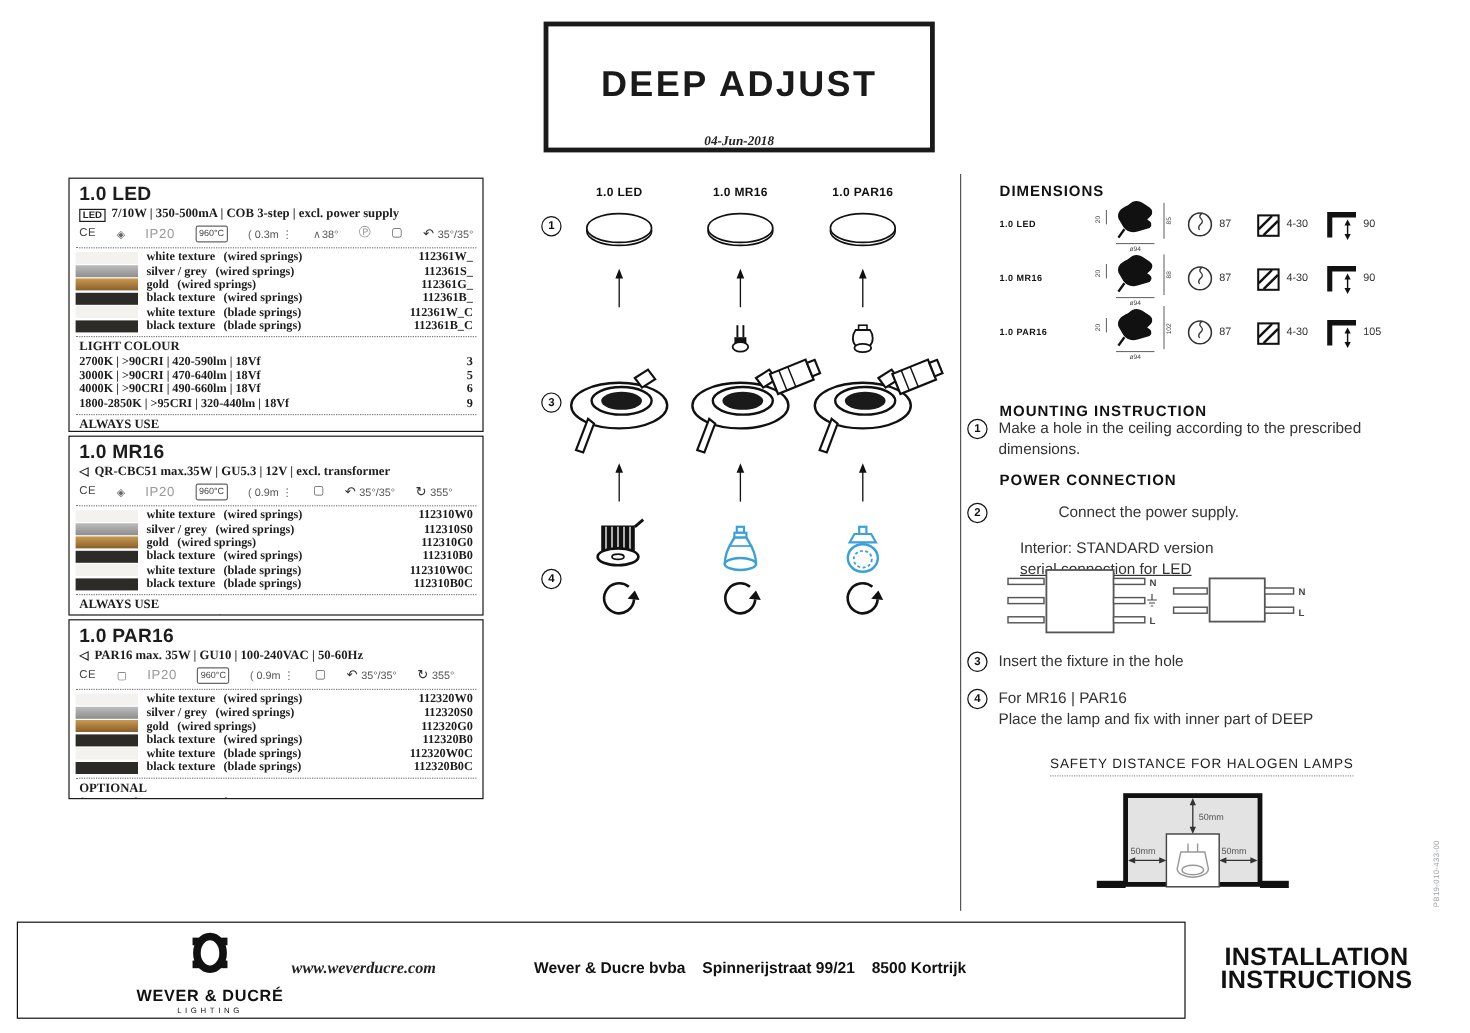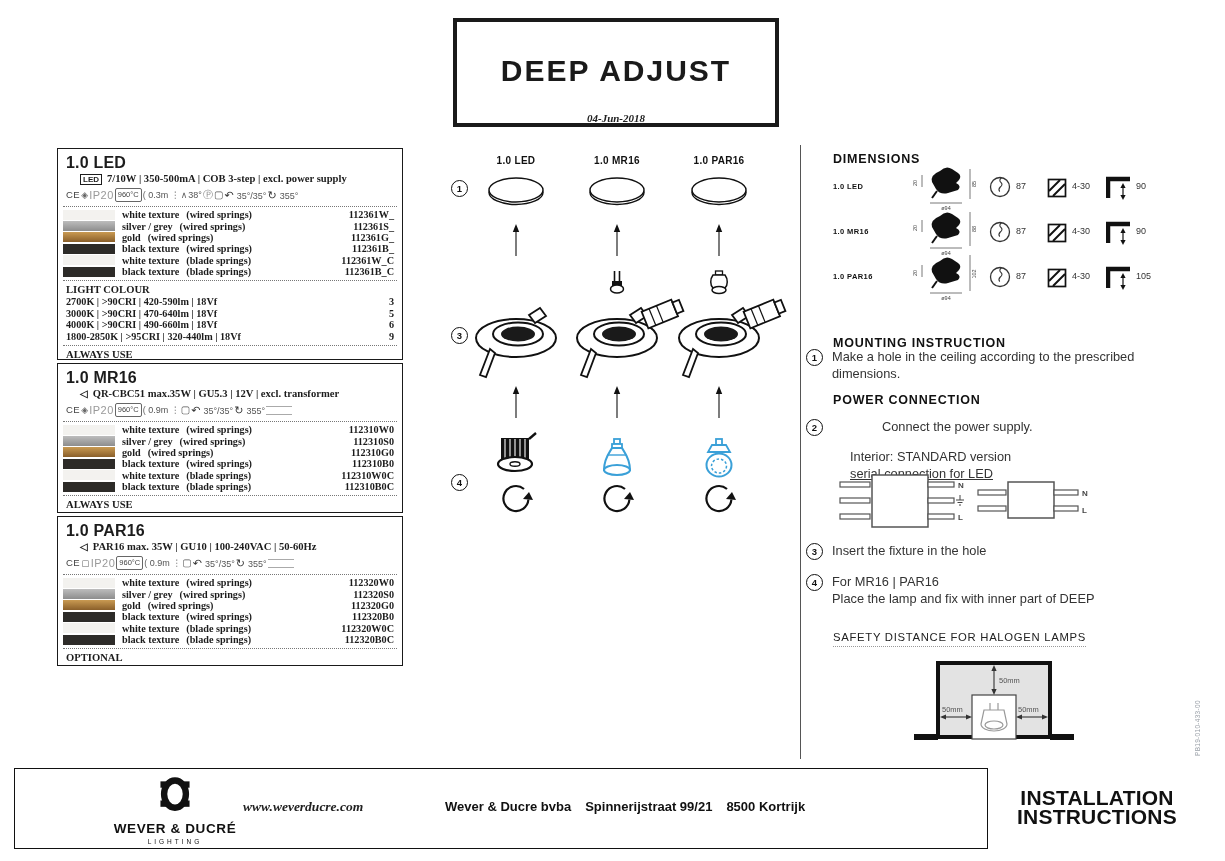--- a/index.html
+++ b/index.html
@@ -6,24 +6,24 @@
   .page{position:relative;width:1225px;height:861px;background:#fff;font-family:"Liberation Sans",sans-serif;color:#1c1c1c;overflow:hidden;}
 
   
   .title-box{position:absolute;left:453px;top:18px;width:318px;height:101px;border:4px solid #1a1a1a;text-align:center;}
   .title-box .t{margin-top:32px;font-size:30px;font-weight:bold;letter-spacing:2px;color:#1a1a1a;}
   .title-box .d{margin-top:24px;font-family:"Liberation Serif",serif;font-style:italic;font-weight:bold;font-size:11px;color:#222;}
 
   
   .pbox{position:absolute;left:57px;width:344px;border:1.6px solid #1a1a1a;background:#fff;overflow:hidden;padding:4px 0 3px;}
   .pbox .btitle{font-size:16px;font-weight:bold;letter-spacing:.2px;padding:1px 8px 0;line-height:17px;}
-  .specline{display:flex;align-items:center;gap:5px;padding:2px 8px 0;font-family:"Liberation Serif",serif;font-weight:bold;font-size:10.6px;line-height:12px;color:#1c1c1c;margin-left:14px;}
+  .specline{display:flex;align-items:center;gap:5px;padding:2px 8px 0;font-family:"Liberation Serif",serif;font-weight:bold;font-size:10.6px;line-height:12px;color:#1c1c1c;}
   .led-badge{font-family:"Liberation Sans",sans-serif;font-size:8px;font-weight:bold;border:1.2px solid #1c1c1c;padding:0 2px;line-height:9px;}
   .lamp-glyph{font-size:10px;line-height:10px;color:#1c1c1c;}
-  .iconsrow{display:flex;align-items:center;gap:1px;padding:3px 8px 1px;font-size:9px;color:#555;line-height:12px;white-space:nowrap;}
+  .iconsrow{display:flex;align-items:center;gap:17px;padding:3px 8px 1px;font-size:9px;color:#555;line-height:12px;white-space:nowrap;}
   .ic.ce{font-size:9.5px;letter-spacing:.5px;color:#444;}
   .ic.cert{font-size:9px;color:#666;}
   .ic.ip{font-size:11px;color:#999;letter-spacing:.5px;}
   .ic.temp{border:1px solid #666;padding:0 2px;font-size:7.5px;color:#444;border-radius:2px;}
   .ic.cable::before{content:"(\00a0";color:#666;}
   .ic.cable::after{content:"\00a0⋮";color:#666;}
   .ic.beam::before{content:"∧";color:#666;padding-right:1px;}
   .ic.pbadge{font-size:10px;color:#888;}
   .ic.box{font-size:10px;color:#555;}
   .ic.tilt::before{content:"↶\00a0";font-size:11px;color:#333;}
@@ -46,21 +46,21 @@
   
   .mid-head{position:absolute;width:90px;text-align:center;top:155px;font-size:10px;font-weight:bold;letter-spacing:.3px;color:#111;}
   .badge{position:absolute;width:15px;height:15px;border:1.6px solid #111;border-radius:50%;text-align:center;line-height:15px;font-size:9.5px;font-weight:bold;color:#111;background:#fff;}
   .divider-v{position:absolute;left:800px;top:145px;width:1px;height:614px;background:#555;}
 
   
   .rhead{position:absolute;font-size:12.5px;font-weight:bold;letter-spacing:.8px;color:#111;}
   .rtext{position:absolute;font-size:12.8px;color:#333;line-height:17px;}
   .dim-row-label{position:absolute;font-size:7.5px;font-weight:bold;letter-spacing:.4px;color:#111;}
   .dim-num{position:absolute;font-size:9px;color:#333;}
-  .safety-head{position:absolute;font-size:11.3px;letter-spacing:.7px;color:#222;border-bottom:1px dotted #999;padding-bottom:3px;}
+  .safety-head{position:absolute;font-size:11.3px;letter-spacing:.7px;color:#222;border-bottom:1px dotted #999;padding-bottom:3px;margin-left:42px;}
   .interior{position:absolute;font-size:12.8px;color:#333;line-height:17px;}
   .interior .u{text-decoration:underline;}
   .side-code{position:absolute;left:1194px;top:686px;height:70px;writing-mode:vertical-rl;transform:rotate(180deg);font-size:6.5px;color:#9aa0a8;letter-spacing:.3px;}
 
   
   .footer-box{position:absolute;left:14px;top:768px;width:972px;height:79px;border:1.6px solid #111;}
   .brand-block{position:absolute;left:60px;top:6px;width:200px;text-align:center;}
   .brand-name{font-size:13.5px;font-weight:bold;letter-spacing:.6px;color:#111;margin-top:2px;}
   .brand-sub{font-size:6.5px;letter-spacing:3px;color:#111;margin-top:2px;}
   .website{position:absolute;left:228px;top:30px;font-family:"Liberation Serif",serif;font-style:italic;font-weight:bold;font-size:13.5px;color:#222;}

